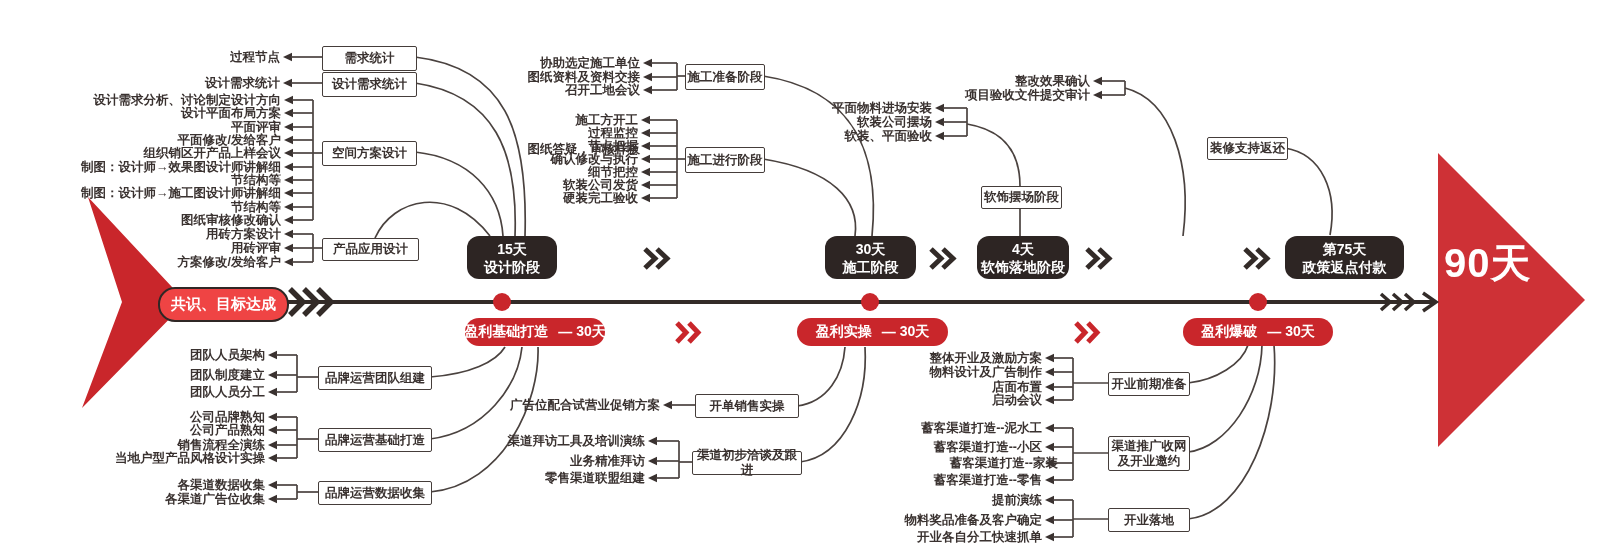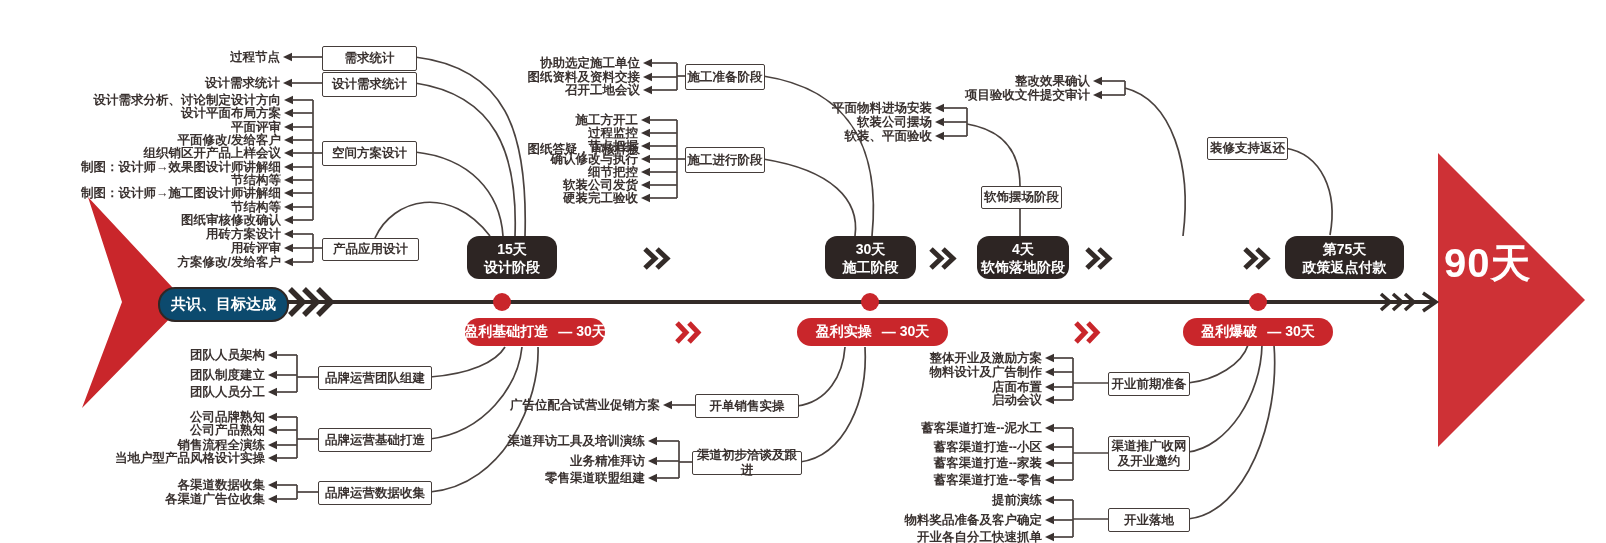--- a/index.html
+++ b/index.html
@@ -20,21 +20,21 @@
         display:flex;align-items:center;justify-content:center;text-align:center;
         font-size:12.5px;font-weight:700;color:#3a3230;white-space:pre-line;line-height:15px;}
   .stage{position:absolute;z-index:3;height:43px;background:#2d2523;border-radius:12px;color:#fff;
          display:flex;flex-direction:column;align-items:center;justify-content:center;
          font-size:14px;font-weight:700;line-height:18px;text-align:center;}
   .pill{position:absolute;z-index:3;height:28px;background:#c9262b;border-radius:14px;color:#fff;
         display:flex;align-items:center;justify-content:center;font-size:14px;font-weight:700;
         white-space:nowrap;}
   .pill .dash{margin:0 4px 0 10px;}
   #start-pill{position:absolute;z-index:4;left:158px;top:287px;width:127px;height:31px;
-        background:#0c4a6e;border:2px solid #2f2725;border-radius:17px;color:#fff;
+        background:#ef4444;border:2px solid #2f2725;border-radius:17px;color:#fff;
         display:flex;align-items:center;justify-content:center;font-size:15px;font-weight:700;}
   #endtext{position:absolute;z-index:4;left:1444px;top:240px;width:90px;color:#fff;}
   #endtext .big{font-size:40px;font-weight:700;line-height:46px;letter-spacing:1px;}
   #endtext .sub{font-size:28px;font-weight:600;line-height:33px;word-break:break-all;}
 </style>
 </head>
 <body>
 
 <div id="canvas">
 
@@ -351,21 +351,21 @@
     </div>
   <div class="group">
       <div class="item" style="right: 564px; top: 350px;">整体开业及激励方案</div>
       <div class="item" style="right: 564px; top: 364px;">物料设计及广告制作</div>
       <div class="item" style="right: 564px; top: 379px;">店面布置</div>
       <div class="item" style="right: 564px; top: 392px;">启动会议</div>
     </div>
   <div class="group">
       <div class="item" style="right: 564px; top: 420px;">蓄客渠道打造--泥水工</div>
       <div class="item" style="right: 564px; top: 439px;">蓄客渠道打造--小区</div>
-      <div class="item" style="right: 564px; top: 455px; margin-left: 10px;">蓄客渠道打造--家装</div>
+      <div class="item" style="right: 548px; top: 455px; margin-left: 10px;">蓄客渠道打造--家装</div>
       <div class="item" style="right: 564px; top: 472px;">蓄客渠道打造--零售</div>
     </div>
   <div class="group">
       <div class="item" style="right: 564px; top: 492px;">提前演练</div>
       <div class="item" style="right: 564px; top: 512px;">物料奖品准备及客户确定</div>
       <div class="item" style="right: 564px; top: 529px;">开业各自分工快速抓单</div>
     </div>
 
 </div>
 

